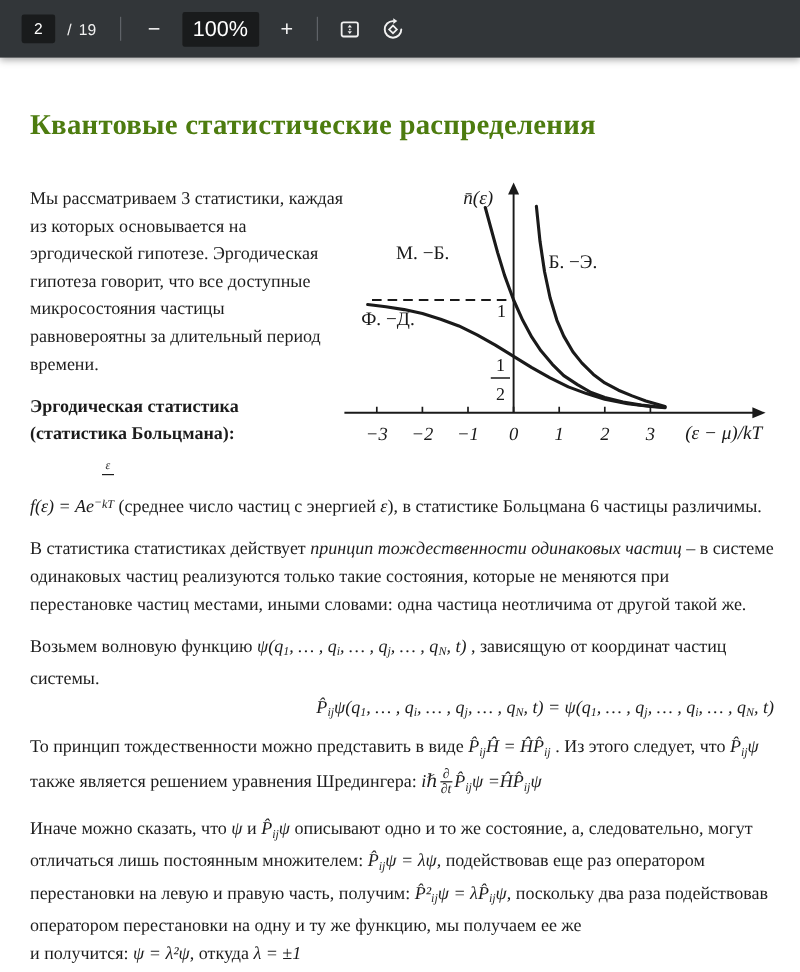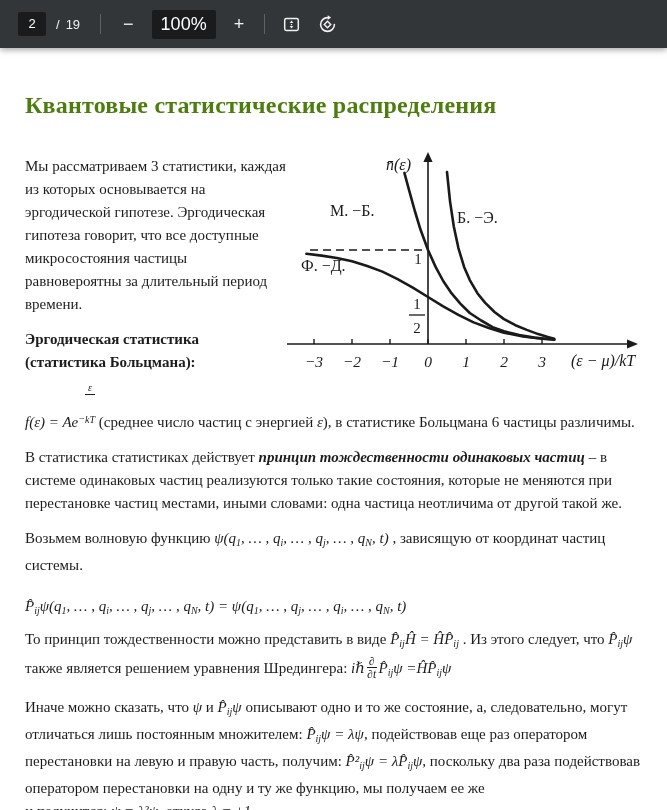--- a/index.html
+++ b/index.html
@@ -43,35 +43,35 @@
     font-size:24px; font-weight:bold; color:#4d7c0f; letter-spacing:.2px;
   }
   .two-col { display:flex; margin-top:36px; }
   .left-col { width:262px; flex:0 0 262px; font-size:15px; line-height:23px; }
   .left-col .heading { font-weight:bold; margin-top:12px; }
   .left-col .heading span { display:block; }
   .graph-wrap { margin-left:-2px; margin-top:-6px; }
 
   p.body-p { font-size:15px; line-height:23px; margin-top:12px; }
   p.first-after-graph { margin-top:2px; }
-  .bi { font-weight:bold; font-style:italic; }
+  .bi { font-weight:normal; font-style:italic; }
   .m { font-style:italic; }
   sub { font-size:10px; vertical-align:-3px; font-style:italic; }
   sup { font-size:10px; vertical-align:4px; }
 
   .expgrp { font-size:10px; vertical-align:5px; font-style:italic; }
   .sfrac { display:inline-block; text-align:center; line-height:1.05; vertical-align:-1px; }
   .sfrac .num { display:block; border-bottom:1px solid #1c1c1c; padding:0 1px; }
   .sfrac .den { display:block;margin-top:20px; }
   .frac-dt { display:inline-block; text-align:center; line-height:1.05; font-size:11.5px;
              font-style:italic; vertical-align:-5px; margin:0 2px; }
   .frac-dt .num { display:block; border-bottom:1px solid #1c1c1c; padding:0 2px;}
   .frac-dt .den { display:block; }
 
-  .formula-center { text-align:left; font-size:15px; margin-top:21px; }
+  .formula-center { text-align:right; font-size:15px; margin-top:4px; }
 
   
   svg.chart text { font-family:"Liberation Serif","DejaVu Serif",serif; fill:#1a1a1a; }
   svg.chart .curve { fill:none; stroke:#1a1a1a; stroke-width:2.6; stroke-linecap:round; stroke-linejoin:round; }
   svg.chart .axis { stroke:#1a1a1a; stroke-width:1.6; }
   svg.chart .tick { stroke:#1a1a1a; stroke-width:1.4; }
   svg.chart .tick-label { font-size:15.5px; font-style:italic; text-anchor:middle; }
   svg.chart .axis-label { font-size:16px; font-style:italic; }
   svg.chart .curve-label { font-size:16px; }
   svg.chart .ylab { font-size:15px; text-anchor:middle; }

